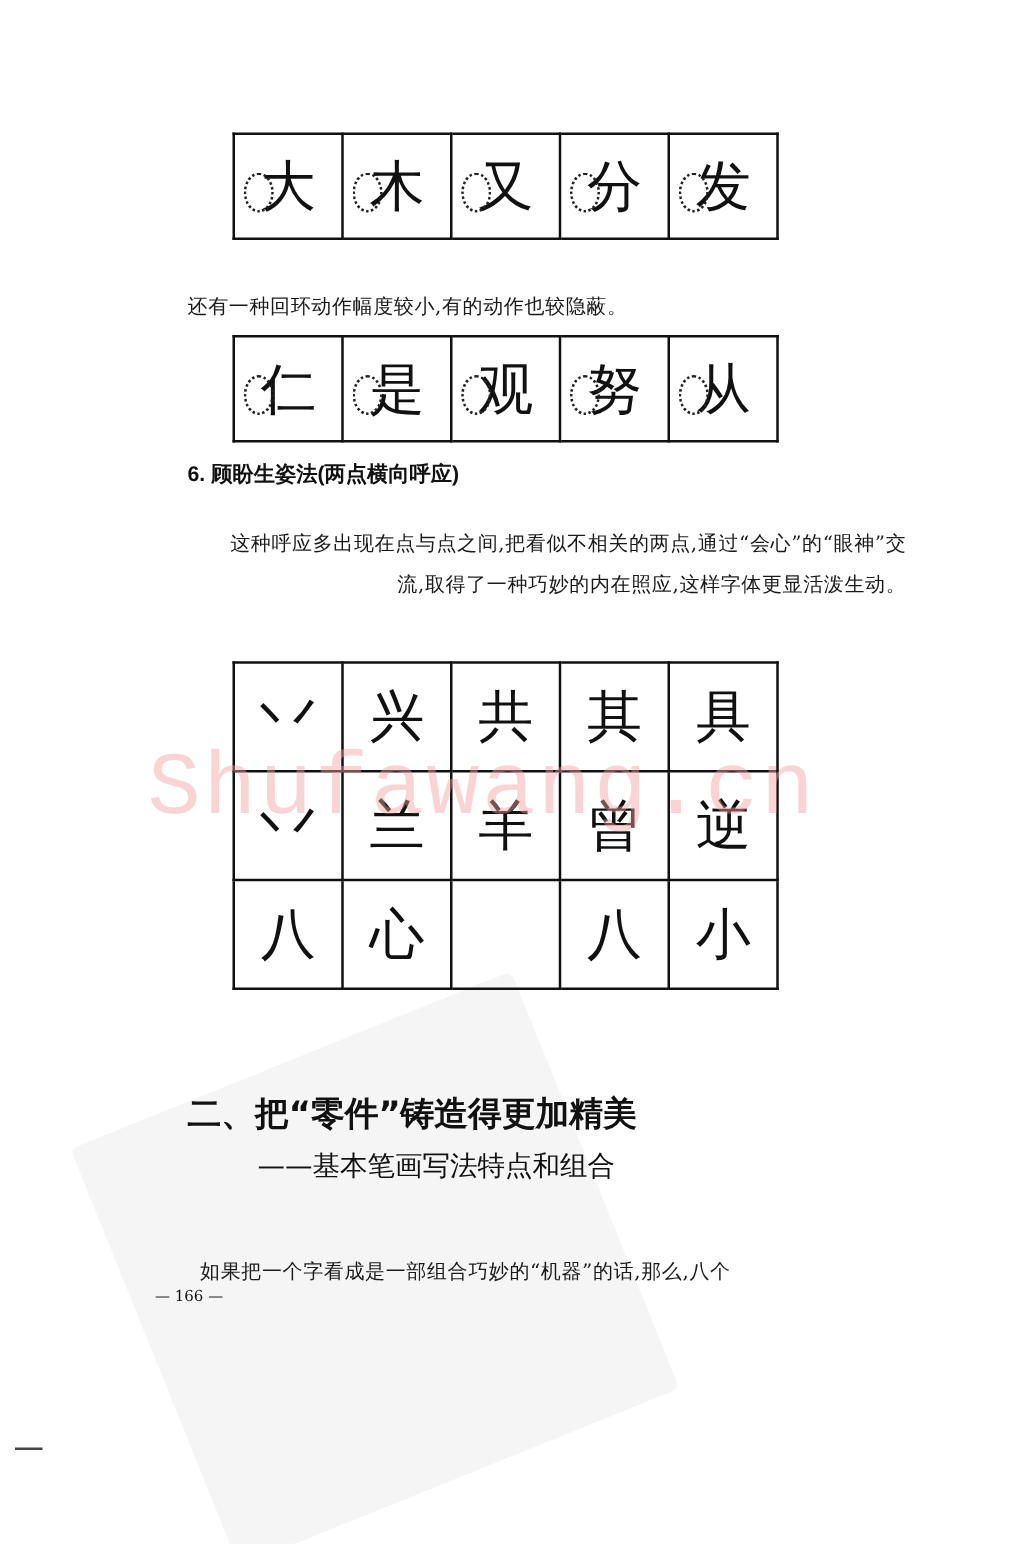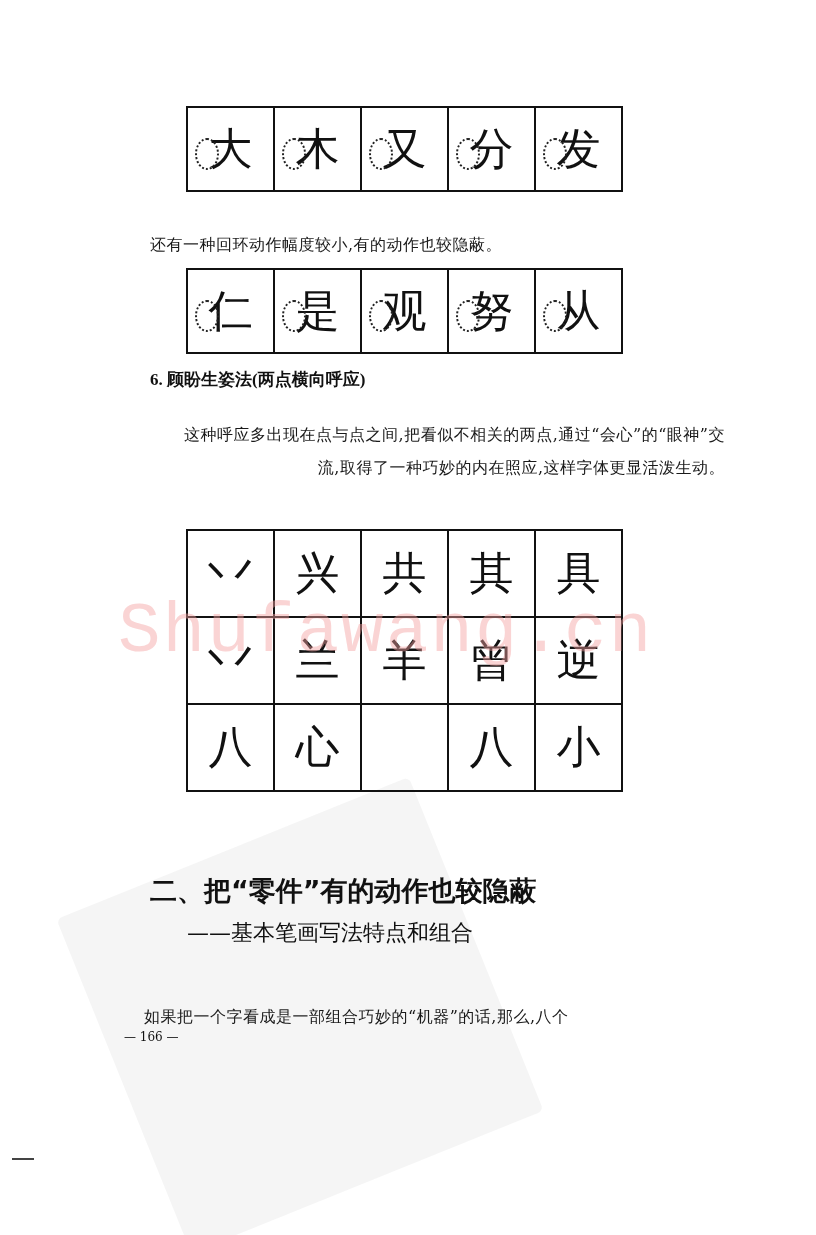--- a/index.html
+++ b/index.html
@@ -30,29 +30,29 @@
   .dotted::before {
     content:""; position:absolute; left:-14px; top:18px; width:20px; height:28px;
     border:2px dotted #222; border-radius:50%;
   }
   .stroke { font-size:30px; }
   .para {
     position:absolute; font-size:16px; line-height:33px; letter-spacing:0.5px;
     font-family: "DejaVu Serif", serif; color:#1a1a1a;
   }
   .p1 { left:150px; top:228px; }
-  .heading6 { position:absolute; left:150px; top:368px; font-size:17px; font-weight:bold; font-family:Liberation Serif, serif; }
+  .heading6 { position:absolute; left:150px; top:368px; font-size:17px; font-weight:bold; font-family:Liberation Sans, sans-serif; }
   .p2 { left:145px; top:418px; width:580px; text-indent:0;text-align:right; }
   .wm {
     position:absolute; left:92px; top:592px; font-family:Liberation Mono, monospace;
     font-size:71px; color:rgba(245,160,160,0.45); letter-spacing:2px; pointer-events:none;margin-left:26px;
   }
   .h2 { position:absolute; left:150px; top:873px; font-size:27px; font-weight:bold; font-family:"DejaVu Sans", sans-serif; }
-  .h2sub { position:absolute; left:187px; top:918px; font-size:22px; font-family:"DejaVu Sans", sans-serif; }
-  .p3 { left:144px; top:1000px; }
+  .h2sub { position:absolute; left:206px; top:918px; font-size:22px; font-family:"DejaVu Sans", sans-serif; }
+  .p3 { left:160px; top:1000px; }
   .pagenum { position:absolute; left:124px; top:1030px; font-size:12px; }
   .edge { position:absolute; left:12px; top:1158px; width:22px; height:2px; background:#444; }
 </style>
 </head>
 <body>
 
 <div class="ghost"></div>
 
 <table class="grid g1">
   <tbody>
@@ -104,19 +104,19 @@
     <td>心</td>
     <td></td>
     <td class="stroke">八</td>
     <td>小</td>
   </tr>
 </tbody>
   </table>
 
 <div class="wm"><span>Shufawang.cn</span></div>
 
-<div class="h2">二、把“零件”有的动作也较隐蔽</div>
+<div class="h2">二、把“零件”铸造得更加精美</div>
 <div class="h2sub">——基本笔画写法特点和组合</div>
 
 <div class="para p3">如果把一个字看成是一部组合巧妙的“机器”的话,那么,八个</div>
 <div class="pagenum">— 166 —</div>
 
 <div class="edge"></div>
 
 </body></html>

